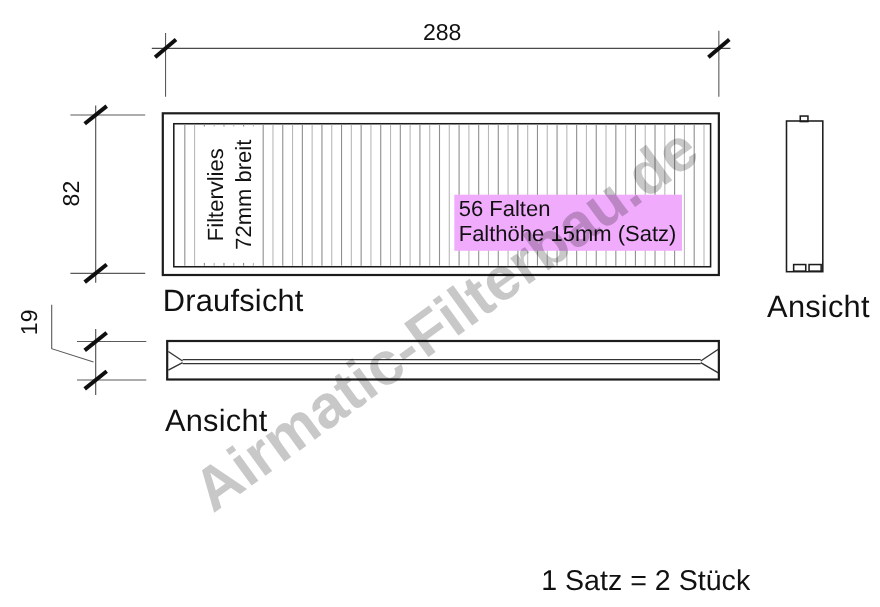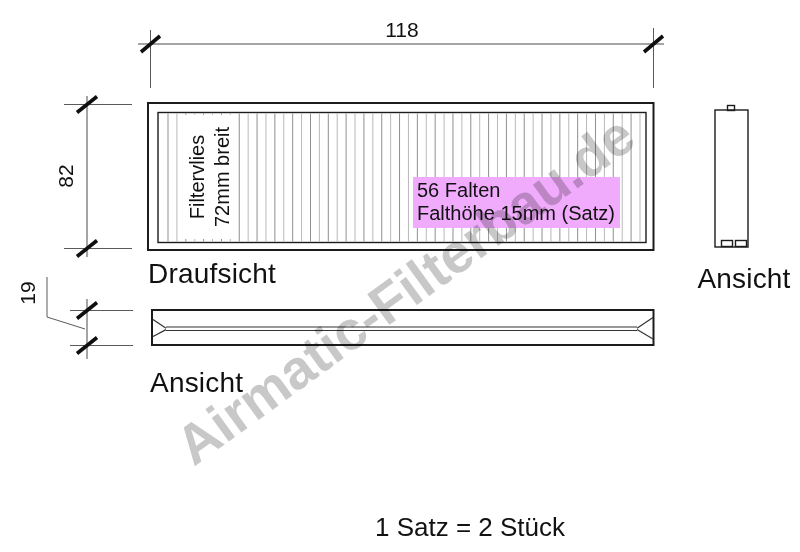--- a/index.html
+++ b/index.html
@@ -49,22 +49,22 @@
   .pleat-note {
     position: absolute; z-index: 2;
     left: 413px; top: 177px;
     background: #f0abfc;
     padding: 2px 5px 3px 4px;
     font-size: 20px; line-height: 23px;
   }
 
   .footer-note {
     position: absolute; z-index: 2;
-    left: 270px; top: 512px; width: 400px;
-    text-align: center;
+    left: 282px; top: 512px; width: 400px;
+    text-align: right;
     font-size: 26px;
   }
 
   .watermark {
     position: absolute; z-index: 3;
     left: 55px; top: 250px; width: 700px; height: 80px;
     display: flex; align-items: center; justify-content: center;
     transform: rotate(-36deg);
     font-size: 55px; font-weight: bold; letter-spacing: 0px;
     color: var(--watermark, #c8c8c8);
@@ -177,21 +177,21 @@
     </g>
 
     <g>
       <rect class="outline" x="715" y="110" width="33" height="137"></rect>
       <rect class="outline" x="727.5" y="105.5" width="7" height="5"></rect>
       <rect class="outline" x="721.5" y="240.5" width="11" height="6"></rect>
       <rect class="outline" x="735.5" y="240.5" width="11" height="6"></rect>
     </g>
   </svg>
 
-  <div class="label dim-label-h" style="left:150px; top:18px; width:504px;">118</div>
+  <div class="label dim-label-h" style="left:150px; top:18px; width:504px;">288</div>
 
   <div class="rot-dim" style="left:26px; top:165px;">82</div>
 
   <div class="rot-dim" style="left:-12px; top:282px;">19</div>
 
   <div class="media-note">
     <div>Filtervlies</div>
     <div>72mm breit</div>
   </div>
 

